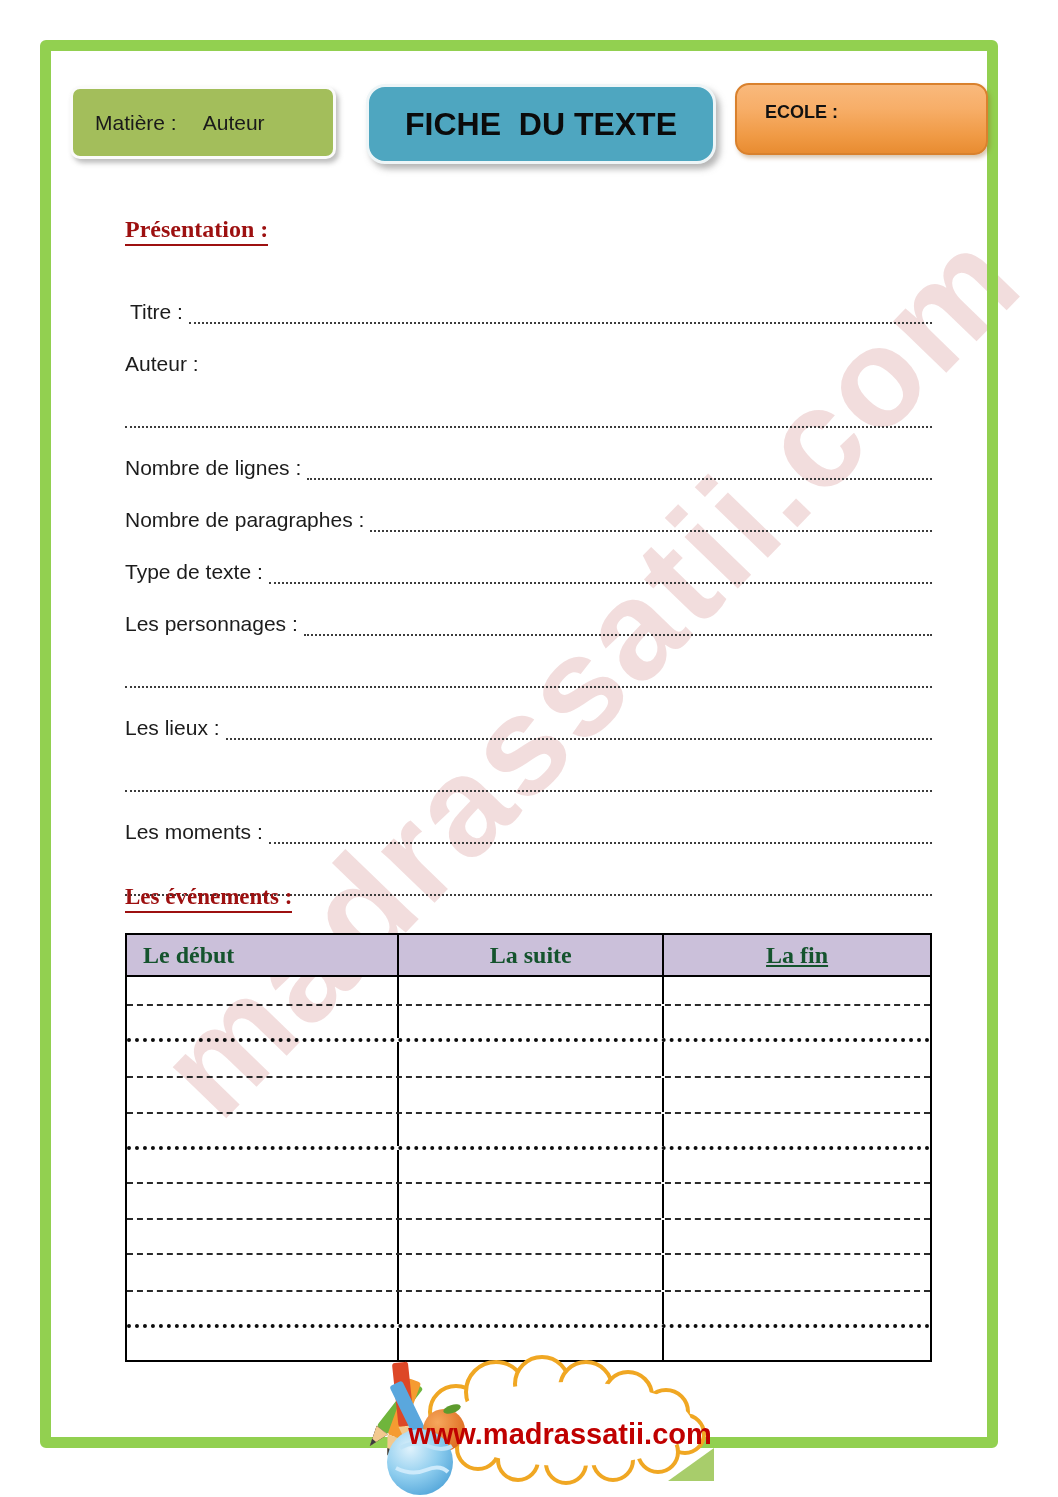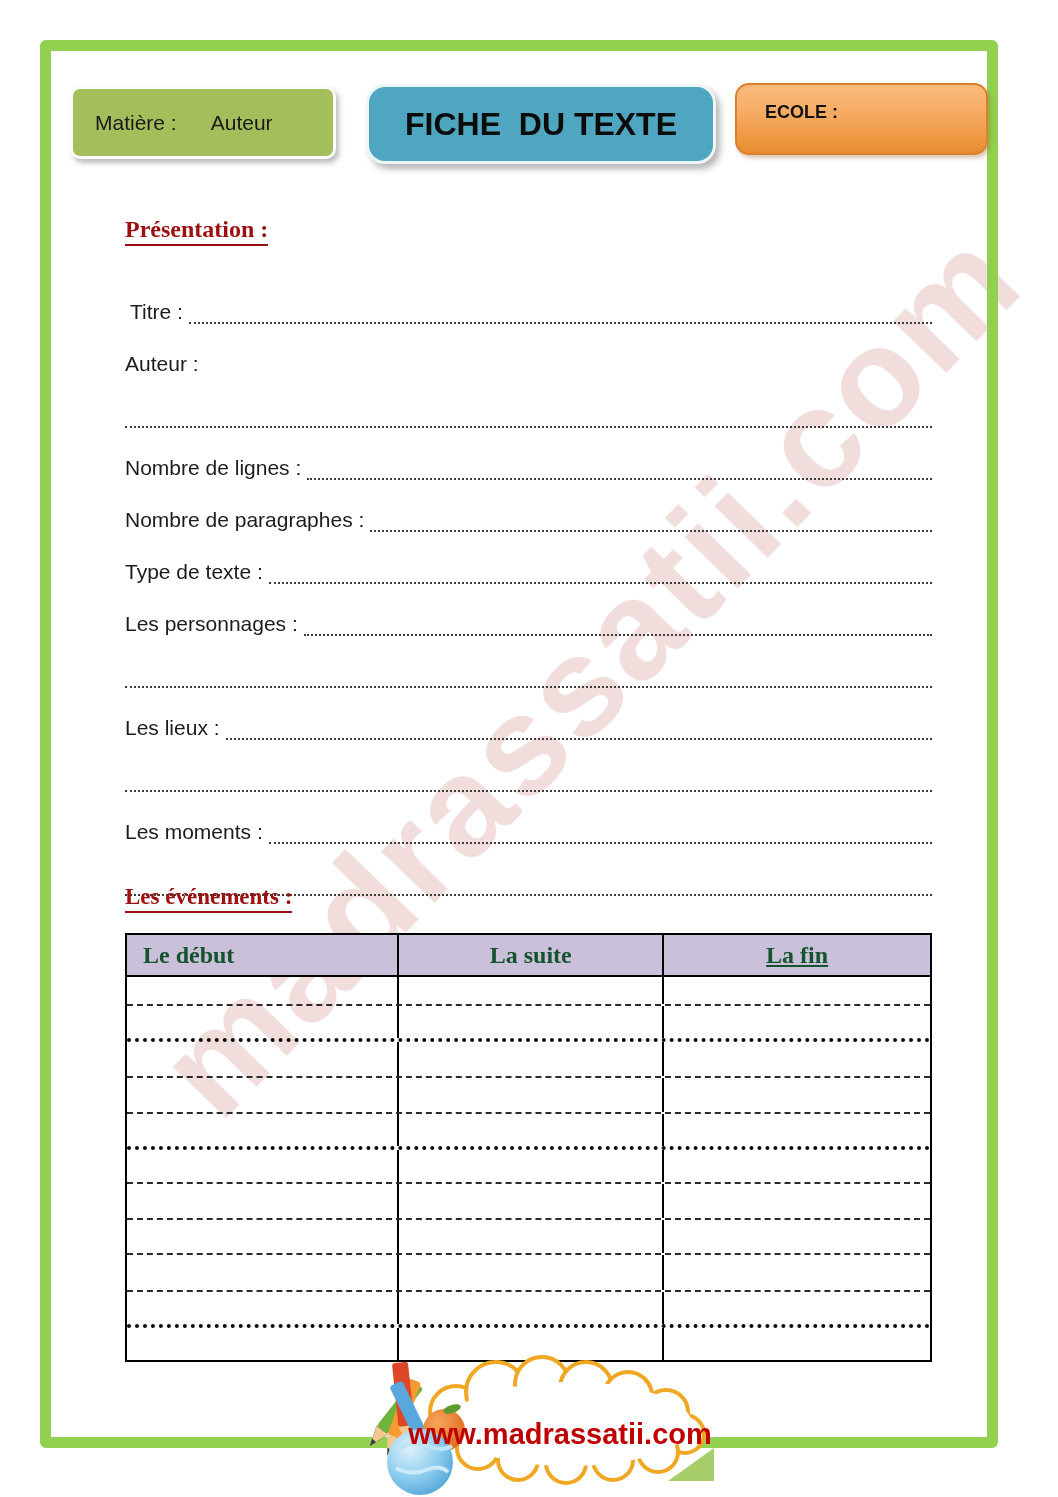--- a/index.html
+++ b/index.html
@@ -37,21 +37,21 @@
   
   .hdr-box { position:absolute; box-sizing:border-box; z-index:3; }
   .matiere-box {
     left:70px; top:86px; width:266px; height:73px;
     background:#a3be5b;
     border:3px solid #fbfbfb;
     border-radius:10px;
     box-shadow:3px 4px 5px rgba(110,110,110,0.45);
     display:flex; align-items:center;
     padding-left:22px;
-    font-size:21px; color:#1a1a1a;gap:8px;
+    font-size:21px; color:#1a1a1a;
   }
   .matiere-box .val { margin-left:26px; }
   .title-box {
     left:366px; top:84px; width:350px; height:80px;
     background:#4ea6c0;
     border:3px solid #eef5f7;
     border-radius:19px;
     box-shadow:4px 5px 6px rgba(110,110,110,0.5);
     display:flex; align-items:center; justify-content:center;
     font-size:32px; font-weight:bold; color:#0b0b0b;

